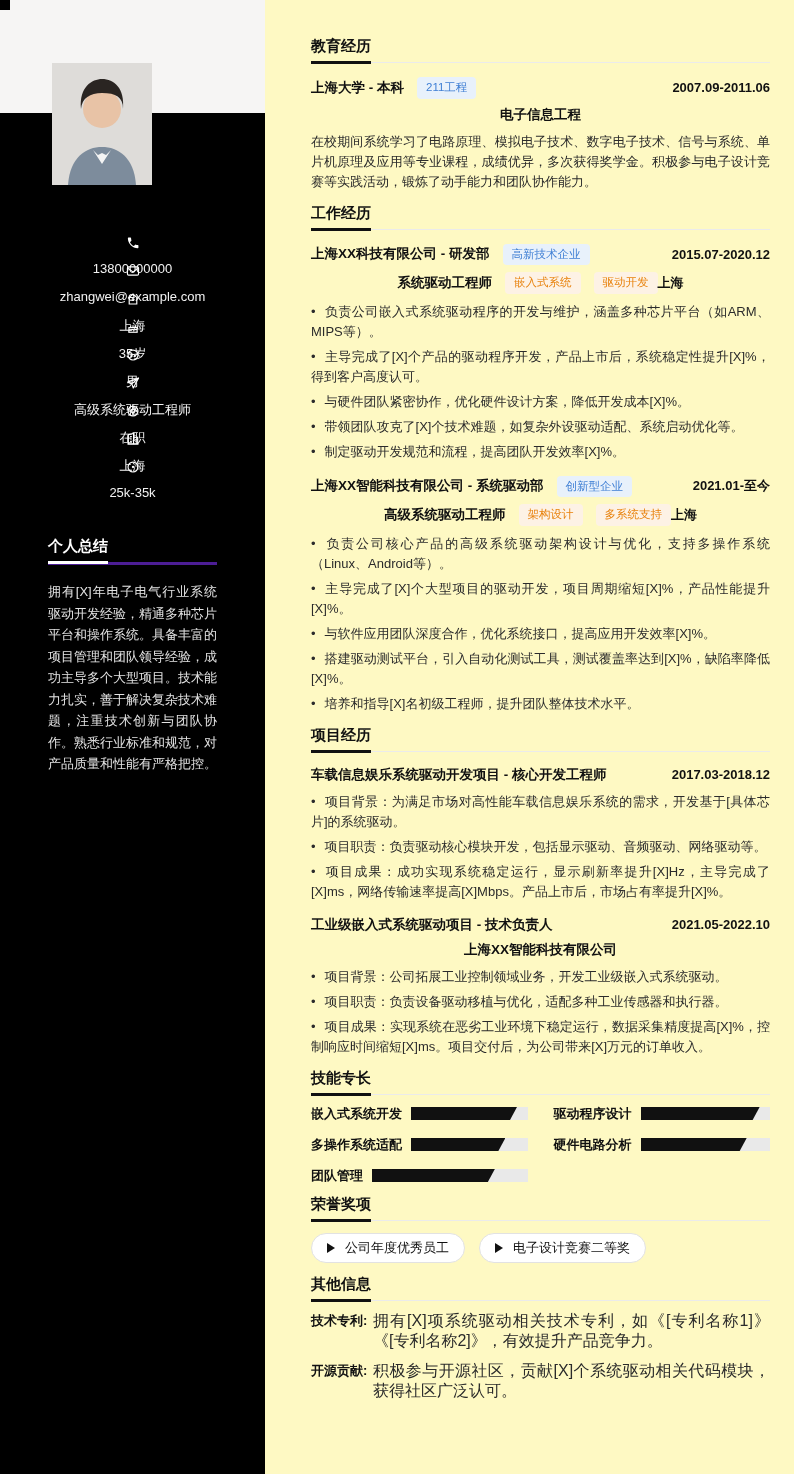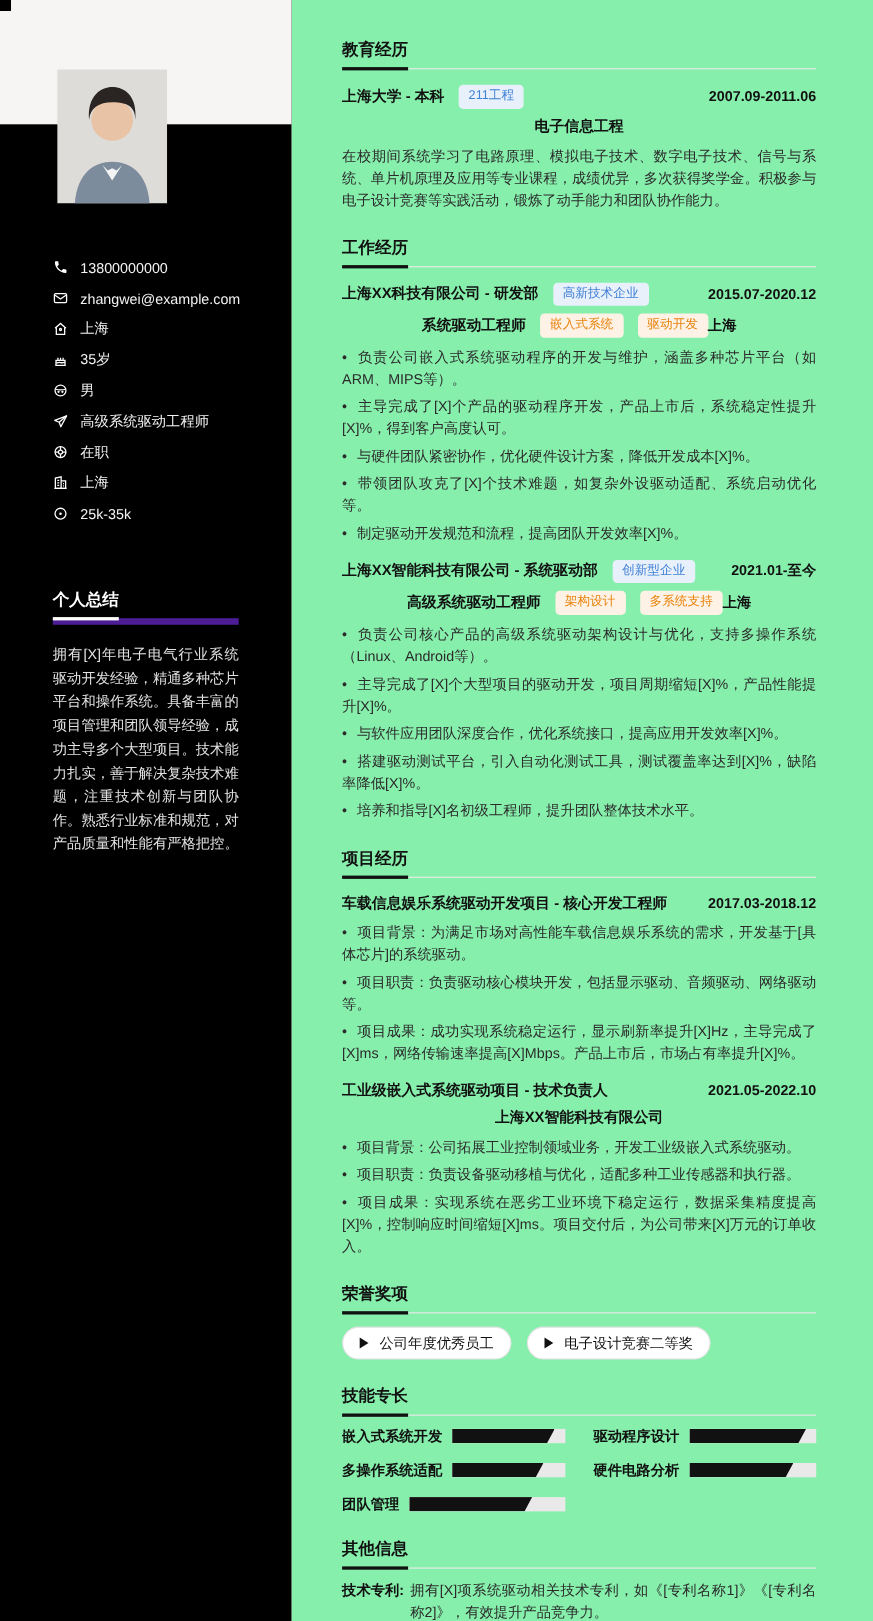--- a/index.html
+++ b/index.html
@@ -8,32 +8,32 @@
   .page { position:relative; width:794px; height:1474px; overflow:hidden; background:#fff; display:flex; }
 
   
   .corner-accent { position:absolute; left:0; top:0; width:10px; height:10px; background:#000; z-index:5; }
   .sidebar { position:relative; width:265px; flex:0 0 265px; background:var(--sidebar-bg,#000); }
   .sidebar-top { height:113px; background:#f6f5f4; }
   .photo { position:absolute; left:52px; top:63px; width:100px; height:122px; display:block; }
   .sidebar-body { padding:102px 48px 0 48px; color:#fff; }
   .name { font-size:26px; font-weight:600; color:#fff; line-height:32px; }
   .contacts { margin-top:21px; }
-  .contact-row { display:flex; align-items:center; gap:11px; margin-bottom:14px; height:14px; }
+  .contact-row { display:flex; align-items:center; gap:11px; margin-bottom:14px; height:14px;flex-direction:column; }
   .contact-row svg { width:14px; height:14px; flex:0 0 14px; }
   .contact-text { font-size:13px; color:#f2f2f2; white-space:nowrap; }
   .summary { margin-top:62px; }
-  .summary-head { padding-bottom:6px; border-bottom:6px solid #4c1d95; }
+  .summary-head { padding-bottom:6px; border-bottom:3px solid #4c1d95; }
   .summary-title { position:relative; display:inline-block; font-size:15px; font-weight:700; color:#fff; line-height:20px; }
   .summary-title::after { content:""; position:absolute; left:0; bottom:-8px; width:100%; height:3px; background:#fff; }
   .summary-text { margin-top:16px; font-size:13px; line-height:21.5px; color:#e3e3e3; text-align:justify; }
 
   
-  .main { flex:1; background:#86efac; padding:36px 52px 0 46px; }
-  .section { margin-top:24px; }
+  .main { flex:1; background:#fef9c3; padding:36px 24px 0 46px; }
+  .section { margin-top:11px; }
   .section:first-child { margin-top:0; }
   .sec-head { padding-bottom:6px; border-bottom:1px solid #ebebeb; }
   .sec-title { position:relative; display:inline-block; font-size:15px; font-weight:700; color:#111; line-height:20px; }
   .sec-title::after { content:""; position:absolute; left:0; bottom:-8px; width:100%; height:3px; background:#111; }
 
   .entry-head { margin-top:14px; display:flex; justify-content:space-between; align-items:center;gap:12px; }
   .entry-sub  { margin-top:7px;  display:flex; justify-content:center; align-items:center; }
   .entry-left { display:flex; align-items:center; min-width:0; }
   .entry-name { font-size:13.5px; font-weight:700; color:#111; white-space:nowrap; }
   .entry-date, .entry-loc { font-size:13px; font-weight:700; color:#111; white-space:nowrap; }
@@ -56,21 +56,21 @@
 
   
   .badges { margin-top:12px; display:flex; gap:14px; }
   .badge { display:inline-flex; align-items:center; gap:10px; height:30px; padding:0 15px;
            border:1px solid #e2e2e2; border-radius:16px; font-size:13px; font-weight:500; color:#111; background:#fff; }
   .badge-tri { width:0; height:0; border-left:8px solid #111; border-top:5px solid transparent; border-bottom:5px solid transparent; }
 
   
   .other-row { display:flex; margin-top:10px; }
   .other-label { width:62px; flex:0 0 62px; font-size:13px; font-weight:700; color:#111; line-height:20px; }
-  .other-text { flex:1; font-size:13px; line-height:20px; color:#2b2b2b; text-align:justify; }
+  .other-text { flex:1; font-size:16px; line-height:20px; color:#2b2b2b; text-align:justify; }
 </style>
 </head>
 <body>
 
 <div class="page">
   <div class="corner-accent"></div>
 
   <aside class="sidebar">
     <div class="sidebar-top"></div>
     <svg class="photo" viewBox="0 0 100 122" xmlns="http://www.w3.org/2000/svg">
@@ -268,74 +268,74 @@
         <div class="bullets">
           <div class="bullet">项目背景：公司拓展工业控制领域业务，开发工业级嵌入式系统驱动。</div>
           <div class="bullet">项目职责：负责设备驱动移植与优化，适配多种工业传感器和执行器。</div>
           <div class="bullet">项目成果：实现系统在恶劣工业环境下稳定运行，数据采集精度提高[X]%，控制响应时间缩短[X]ms。项目交付后，为公司带来[X]万元的订单收入。</div>
         </div>
       </div>
     </section>
 
     <section class="section">
       <div class="sec-head">
+        <span class="sec-title">技能专长</span>
+      </div>
+      <div class="skills">
+        <div class="skill">
+          <span class="skill-label">嵌入式系统开发</span>
+          <div class="skill-track">
+              <div class="skill-fill" style="width: 91%;"></div>
+            </div>
+        </div>
+        <div class="skill">
+          <span class="skill-label">驱动程序设计</span>
+          <div class="skill-track">
+              <div class="skill-fill" style="width: 92%;"></div>
+            </div>
+        </div>
+        <div class="skill">
+          <span class="skill-label">多操作系统适配</span>
+          <div class="skill-track">
+              <div class="skill-fill" style="width: 81%;"></div>
+            </div>
+        </div>
+        <div class="skill">
+          <span class="skill-label">硬件电路分析</span>
+          <div class="skill-track">
+              <div class="skill-fill" style="width: 82%;"></div>
+            </div>
+        </div>
+        <div class="skill">
+          <span class="skill-label">团队管理</span>
+          <div class="skill-track">
+              <div class="skill-fill" style="width: 79%;"></div>
+            </div>
+        </div>
+      </div>
+    </section>
+
+    <section class="section">
+      <div class="sec-head">
         <span class="sec-title">荣誉奖项</span>
       </div>
       <div class="badges">
         <span class="badge">
           <span class="badge-tri"></span>
           <span>公司年度优秀员工</span>
         </span>
         <span class="badge">
           <span class="badge-tri"></span>
           <span>电子设计竞赛二等奖</span>
         </span>
       </div>
     </section>
 
     <section class="section">
       <div class="sec-head">
-        <span class="sec-title">技能专长</span>
-      </div>
-      <div class="skills">
-        <div class="skill">
-          <span class="skill-label">嵌入式系统开发</span>
-          <div class="skill-track">
-              <div class="skill-fill" style="width: 91%;"></div>
-            </div>
-        </div>
-        <div class="skill">
-          <span class="skill-label">驱动程序设计</span>
-          <div class="skill-track">
-              <div class="skill-fill" style="width: 92%;"></div>
-            </div>
-        </div>
-        <div class="skill">
-          <span class="skill-label">多操作系统适配</span>
-          <div class="skill-track">
-              <div class="skill-fill" style="width: 81%;"></div>
-            </div>
-        </div>
-        <div class="skill">
-          <span class="skill-label">硬件电路分析</span>
-          <div class="skill-track">
-              <div class="skill-fill" style="width: 82%;"></div>
-            </div>
-        </div>
-        <div class="skill">
-          <span class="skill-label">团队管理</span>
-          <div class="skill-track">
-              <div class="skill-fill" style="width: 79%;"></div>
-            </div>
-        </div>
-      </div>
-    </section>
-
-    <section class="section">
-      <div class="sec-head">
         <span class="sec-title">其他信息</span>
       </div>
       <div class="other-row">
         <span class="other-label">技术专利:</span>
         <span class="other-text">拥有[X]项系统驱动相关技术专利，如《[专利名称1]》《[专利名称2]》，有效提升产品竞争力。</span>
       </div>
       <div class="other-row">
         <span class="other-label">开源贡献:</span>
         <span class="other-text">积极参与开源社区，贡献[X]个系统驱动相关代码模块，获得社区广泛认可。</span>
       </div>

